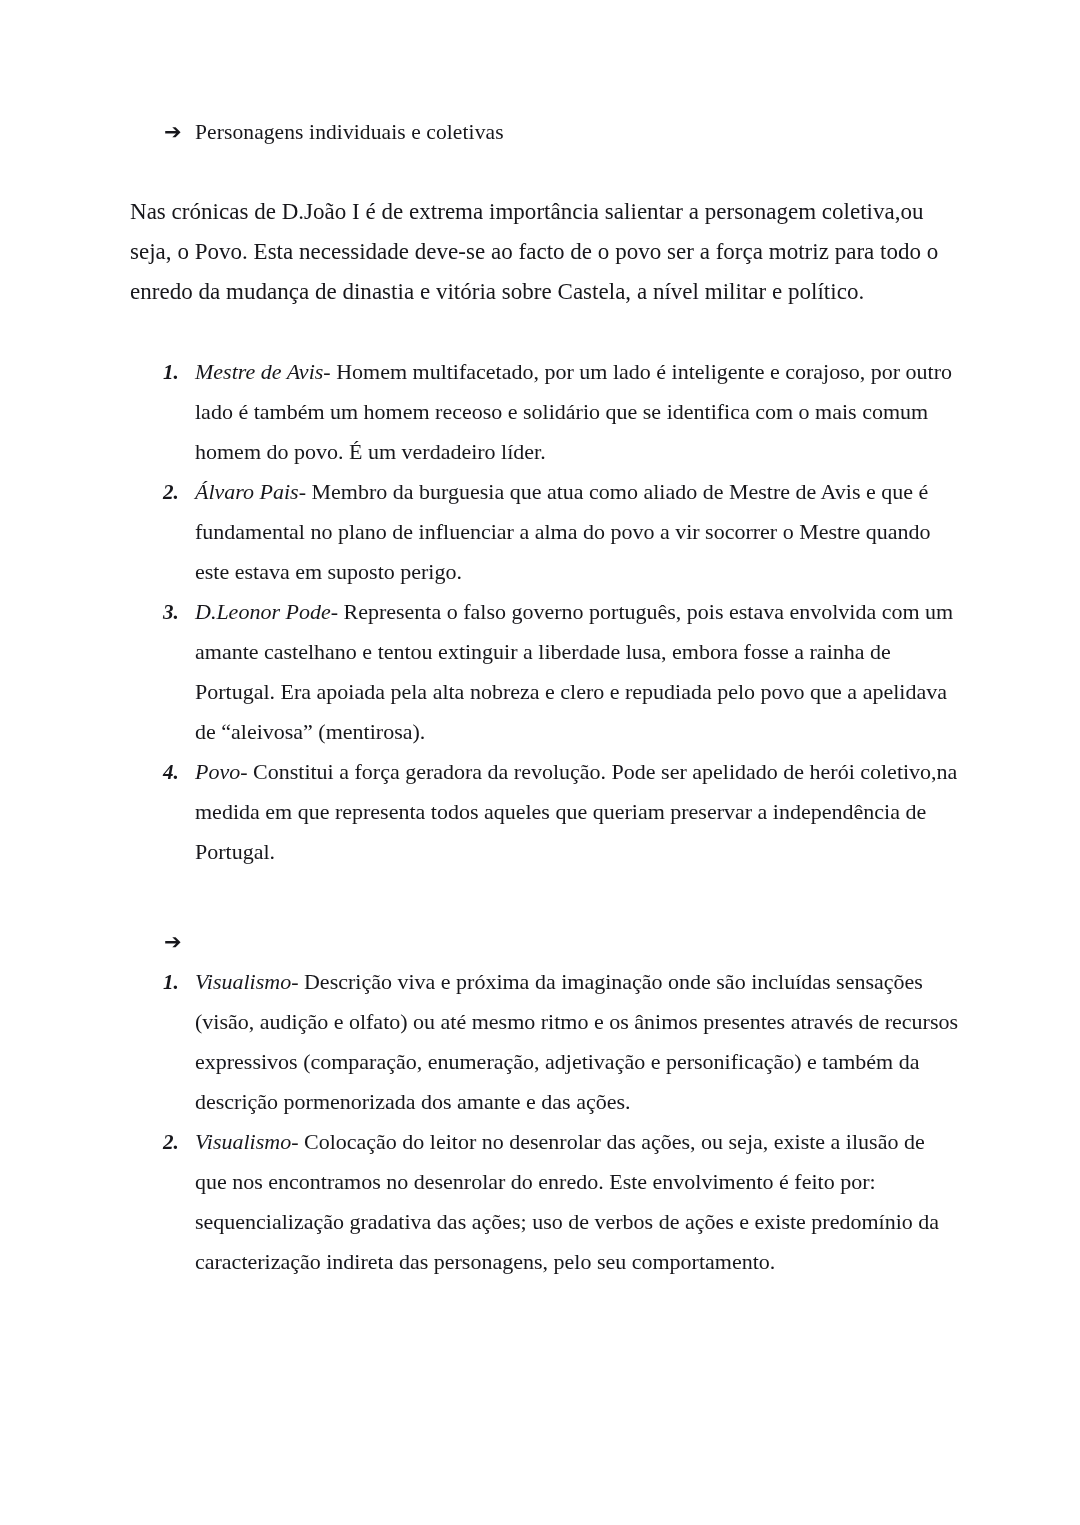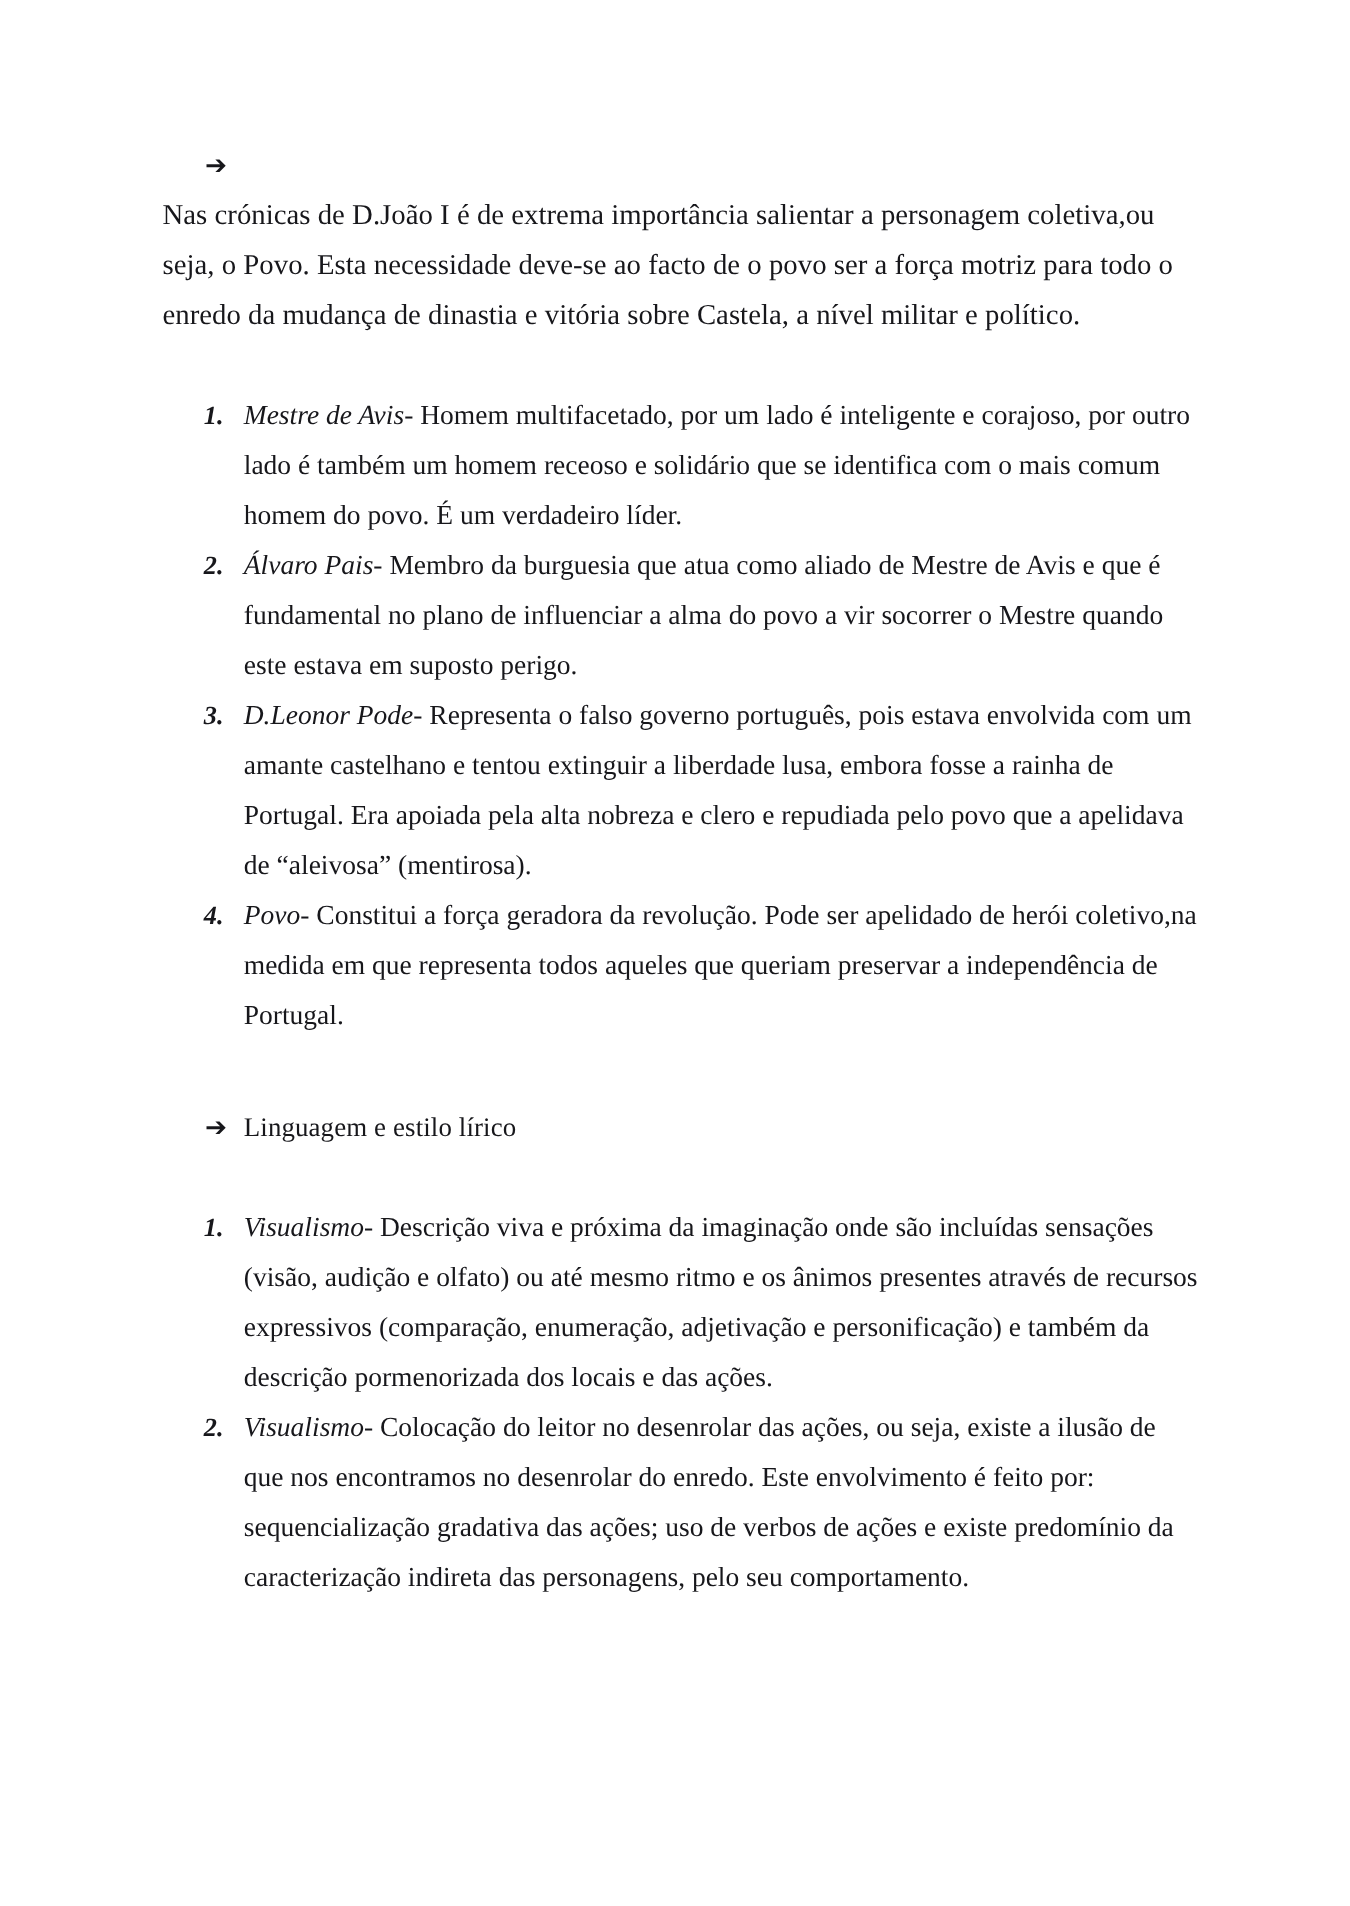--- a/index.html
+++ b/index.html
@@ -86,20 +86,21 @@
   .gap-lg { height: 50px; }
 </style>
 </head>
 <body>
 
 <div class="page">
   <div class="content">
 
     <p class="arrow-heading">
       <span class="arrow-icon">➔</span>
+      <span class="arrow-label">Personagens individuais e coletivas</span>
     </p>
 
     <div class="gap-md"></div>
 
     <p class="body-para">Nas crónicas de D.João I é de extrema importância salientar a personagem coletiva,ou seja, o Povo. Esta necessidade deve-se ao facto de o povo ser a força motriz para todo o enredo da mudança de dinastia e vitória sobre Castela, a nível militar e político.</p>
 
     <div class="gap-md"></div>
 
     <ol class="num-list">
       <li>
@@ -113,28 +114,27 @@
       </li>
       <li>
         <span class="marker">4.</span><span class="term">Povo</span><span>- Constitui a força geradora da revolução. Pode ser apelidado de herói coletivo,na medida em que representa todos aqueles que queriam preservar a independência de Portugal.</span>
       </li>
     </ol>
 
     <div class="gap-lg"></div>
 
     <p class="arrow-heading">
       <span class="arrow-icon">➔</span>
-      <span class="arrow-label">Linguagem e estilo lírico</span>
     </p>
 
     <div class="gap-md"></div>
 
     <ol class="num-list">
       <li>
-        <span class="marker">1.</span><span class="term">Visualismo</span><span>- Descrição viva e próxima da imaginação onde são incluídas sensações (visão, audição e olfato) ou até mesmo ritmo e os ânimos presentes através de recursos expressivos (comparação, enumeração, adjetivação e personificação) e também da descrição pormenorizada dos locais e das ações.</span>
+        <span class="marker">1.</span><span class="term">Visualismo</span><span>- Descrição viva e próxima da imaginação onde são incluídas sensações (visão, audição e olfato) ou até mesmo ritmo e os ânimos presentes através de recursos expressivos (comparação, enumeração, adjetivação e personificação) e também da descrição pormenorizada dos amante e das ações.</span>
       </li>
       <li>
         <span class="marker">2.</span><span class="term">Visualismo</span><span>- Colocação do leitor no desenrolar das ações, ou seja, existe a ilusão de que nos encontramos no desenrolar do enredo. Este envolvimento é feito por: sequencialização gradativa das ações; uso de verbos de ações e existe predomínio da caracterização indireta das personagens, pelo seu comportamento.</span>
       </li>
     </ol>
 
   </div>
 </div>
 
 </body></html>

